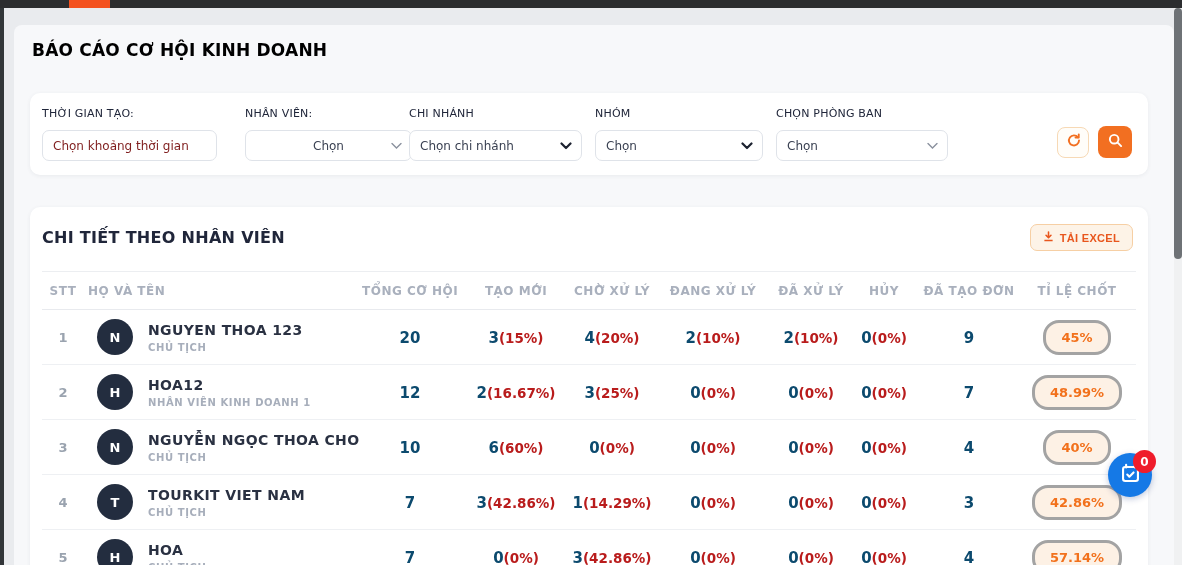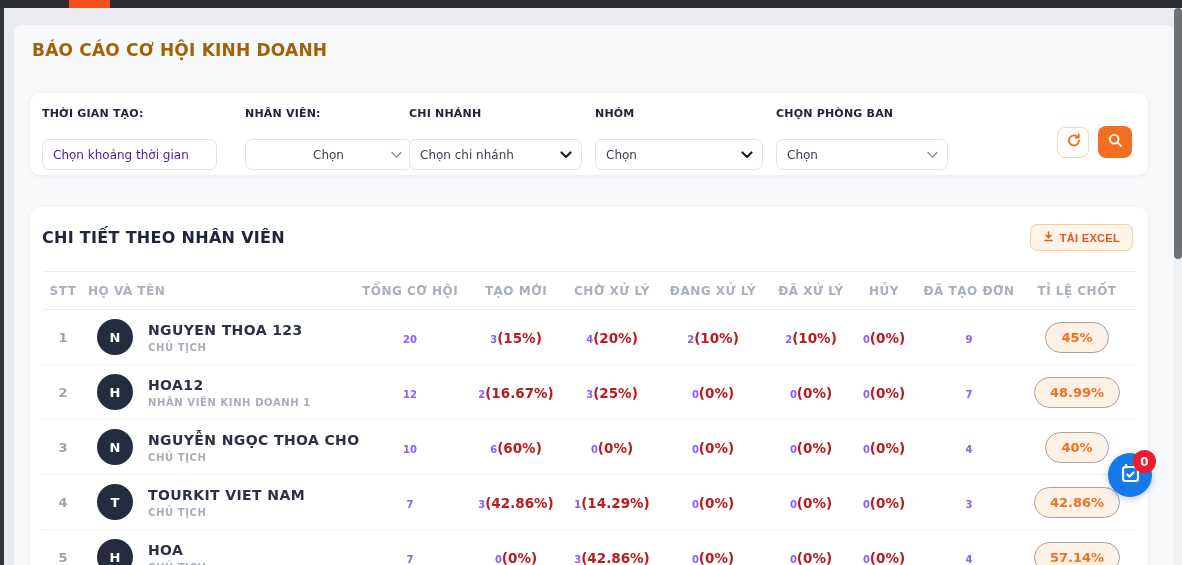--- a/index.html
+++ b/index.html
@@ -12,33 +12,33 @@
   }
   
   .topbar { position:absolute; left:0; top:0; width:1182px; height:8px; background:#2c2d2f; z-index:30; }
   .topbar-accent { position:absolute; left:69px; top:0; width:41px; height:8px; background:#f4511e; }
   .left-strip { position:absolute; left:0; top:8px; width:4px; height:557px; background:#323639; z-index:25; }
   .scrollbar { position:absolute; right:0; top:8px; width:8px; height:557px; background:#f0f1f2; z-index:40; }
   .scroll-thumb { position:absolute; left:0; top:0; width:8px; height:251px; background:#6e7276; border-radius:4px; }
   .panel { position:absolute; left:14px; top:25px; width:1160px; height:540px; background:#f7f8fa; border-radius:8px 8px 0 0; }
 
   
-  .page-title { position:absolute; left:32px; top:40px; font-size:17px; font-weight:700; color:#a16207; letter-spacing:.2px; }
+  .page-title { position:absolute; left:32px; top:40px; font-size:17px; font-weight:700; color:#000000; letter-spacing:.2px; }
 
   
   .card { background:#fff; border-radius:10px; box-shadow:0 1px 4px rgba(45,55,70,.07); position:absolute; }
   .filter-card { left:30px; top:93px; width:1118px; height:82px; }
   .fgroup { position:absolute; top:14px; }
-  .fgroup label { display:block; font-size:11px; font-weight:700; color:#20263a; letter-spacing:.2px; margin-bottom:19px; }
+  .fgroup label { display:block; font-size:11px; font-weight:400; color:#20263a; letter-spacing:.2px; margin-bottom:10px; }
   .fcontrol {
     height:31px; border:1px solid #dfe3e9; border-radius:7px; background:#fff;
     display:flex; align-items:center; font-size:12px; color:#3a4152; padding:0 10px;
     position:relative; cursor:pointer;
   }
-  .fcontrol.placeholder { color:#4c1d95; }
+  .fcontrol.placeholder { color:#7f1d1d; }
   .fcontrol.centered { justify-content:center; }
   .fcontrol .chev { position:absolute; right:9px; top:50%; transform:translateY(-50%); display:flex; }
   .icon-btn {
     position:absolute; top:34px; border-radius:8px; display:flex; align-items:center; justify-content:center; cursor:pointer;
   }
   .btn-refresh { left:1027px; width:32px; height:31px; background:#fffdf9; border:1px solid #f7d9b5; }
   .btn-search { left:1068px; width:34px; height:32px; background:#f26f21; border:none; top:33px; }
 
   
   .table-card { left:30px; top:207px; width:1118px; height:430px; overflow:hidden; }
@@ -60,25 +60,25 @@
   tbody tr:first-child td { border-top:none; }
   td.stt { color:#9aa3af; font-size:13px; font-weight:600; }
   td.who { text-align:left; }
   .who-wrap { display:flex; align-items:center; gap:15px; padding-left:13px; }
   .avatar {
     width:36px; height:36px; border-radius:50%; background:#232d3f; color:#fff;
     display:flex; align-items:center; justify-content:center; font-size:13px; font-weight:700; flex:0 0 36px;
   }
   .who-name { font-size:14px; font-weight:700; color:#2a3142; letter-spacing:.4px; }
   .who-role { font-size:10px; font-weight:700; color:#a7aebb; letter-spacing:.6px; margin-top:4px; text-transform:uppercase; }
-  .num { font-size:10px; font-weight:700; color:#8b5cf6;margin-top:12px; }
+  .num { font-size:15px; font-weight:700; color:#0c4a6e;margin-top:12px; }
   .pct { font-size:13.5px; font-weight:700; color:#b91c1c; }
   .pill {
     display:inline-block; padding:7px 15px; border-radius:16px; background:#fdf1e5;
-    border:1px solid #a3a3a3; color:#f2711c; font-size:13px; font-weight:700;
+    border:3px solid #a3a3a3; color:#f2711c; font-size:13px; font-weight:700;
   }
 
   
   .fab { position:absolute; left:1108px; top:453px; width:44px; height:44px; border-radius:50%;
     background:#1579e6; display:flex; align-items:center; justify-content:center; cursor:pointer; z-index:50;
     box-shadow:0 2px 6px rgba(0,40,120,.25); }
   .fab-badge { position:absolute; left:1133px; top:450px; width:23px; height:23px; border-radius:50%;
     background:#ef1c2b; color:#fff; font-size:12px; font-weight:700; display:flex; align-items:center; justify-content:center; z-index:51; }
 </style>
 </head>

